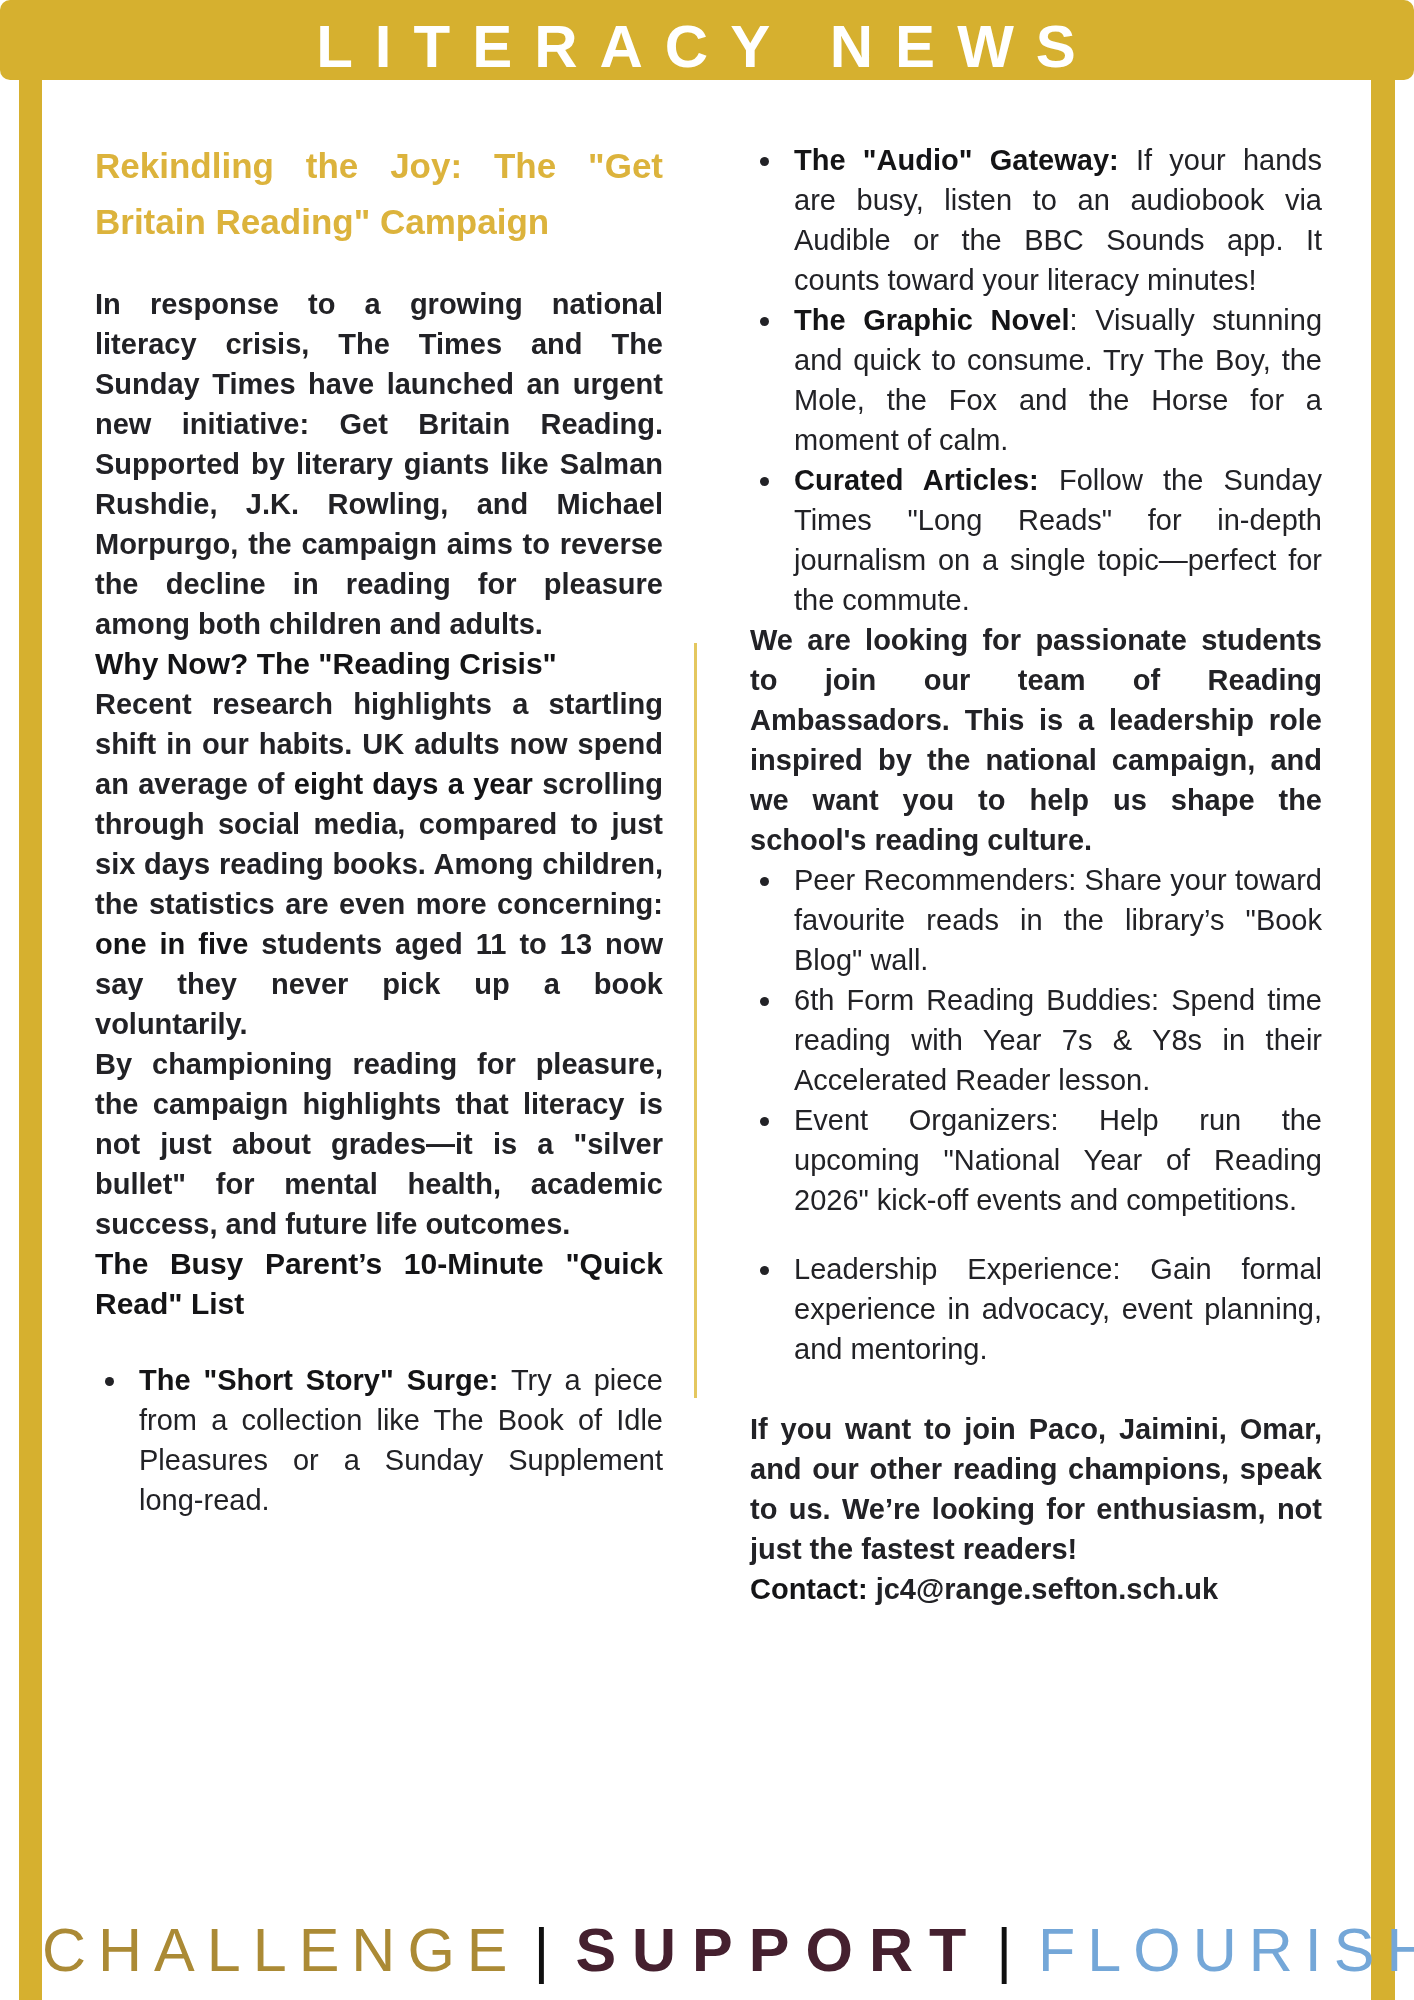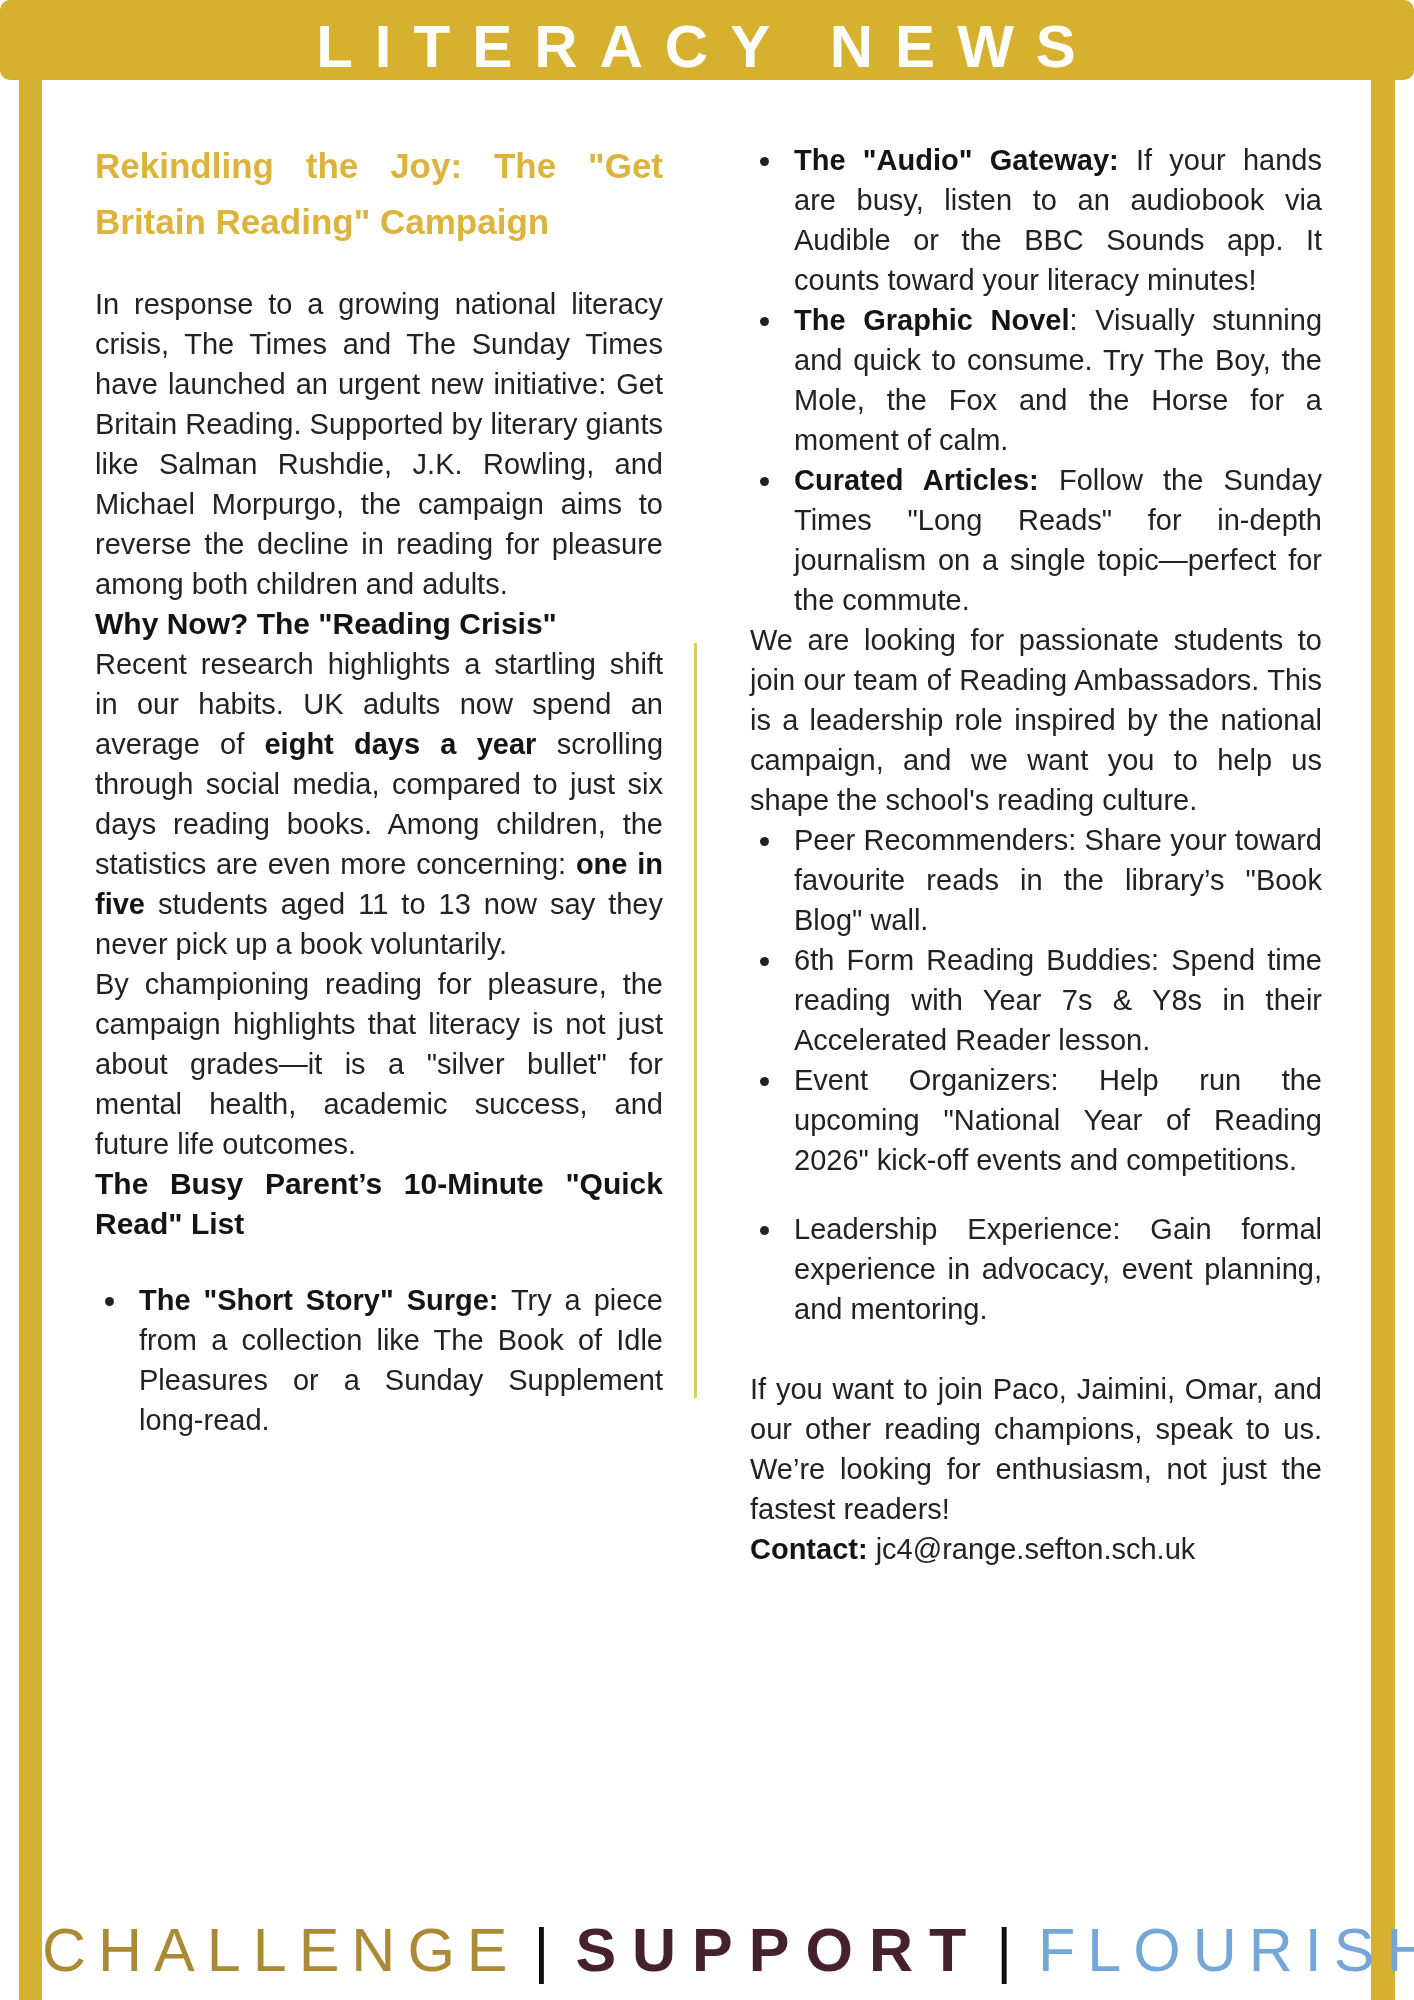--- a/index.html
+++ b/index.html
@@ -28,21 +28,21 @@
     position:absolute;left:694px;top:643px;width:3px;height:755px;
     background:#e4c75f;
   }
   
   .col{
     position:absolute;text-align:justify;
     font-size:29px;line-height:40px;color:#222226;
   }
   .col-left{left:95px;top:138px;width:568px;}
   .col-right{left:750px;top:140px;width:572px;}
-  .col p{margin:0;}
+  .col p{margin:0;font-weight:bold;}
   h2.gold{
     margin:0 0 34px 0;color:#dcb33c;
     font-size:35px;line-height:56px;font-weight:700;text-align:justify;
   }
   h3{
     margin:0;color:#141416;font-size:30px;line-height:40px;font-weight:700;
     text-align:justify;
   }
   .mb40{margin-bottom:40px;margin-top:29px;}
   .mt36{margin-top:36px;}

